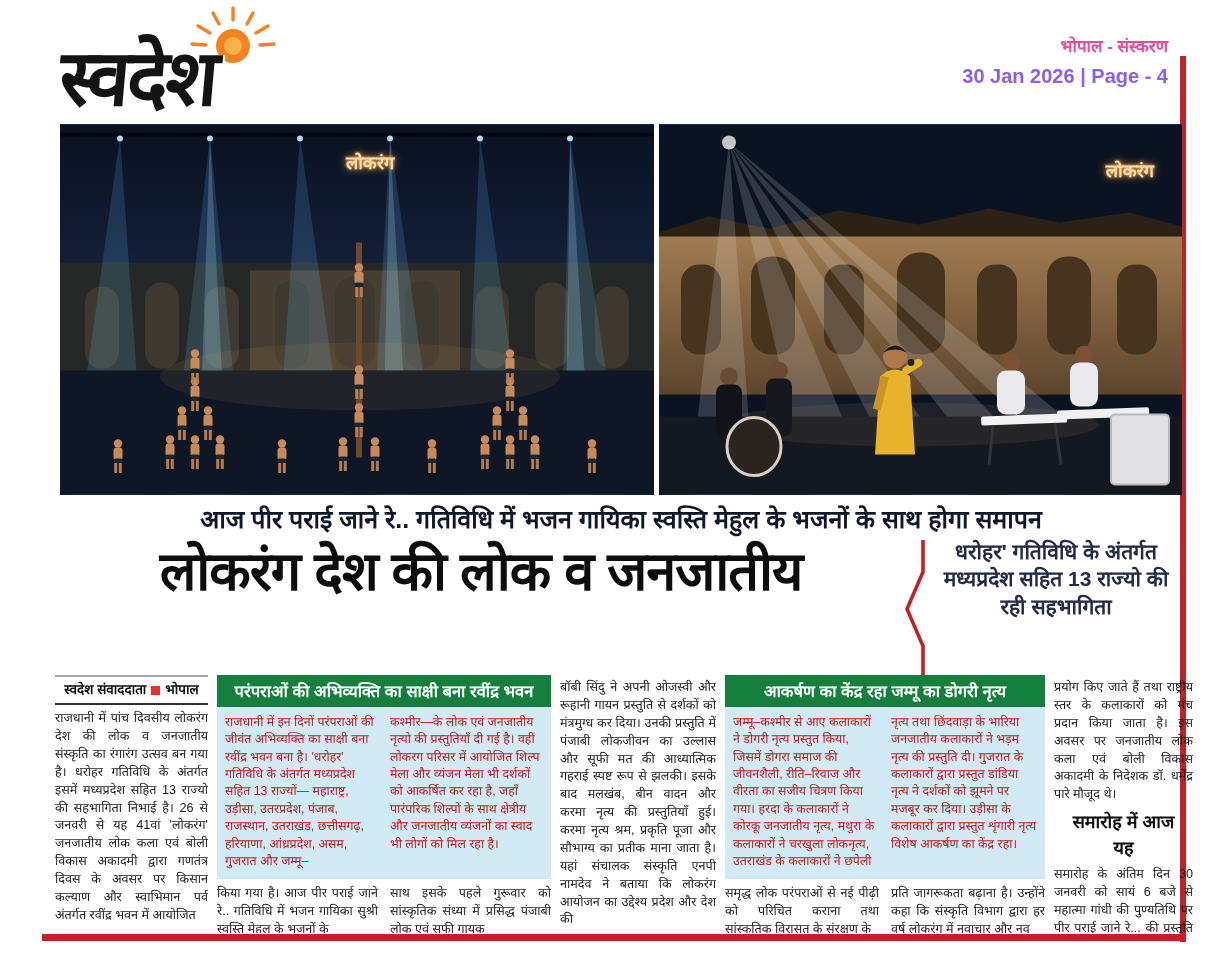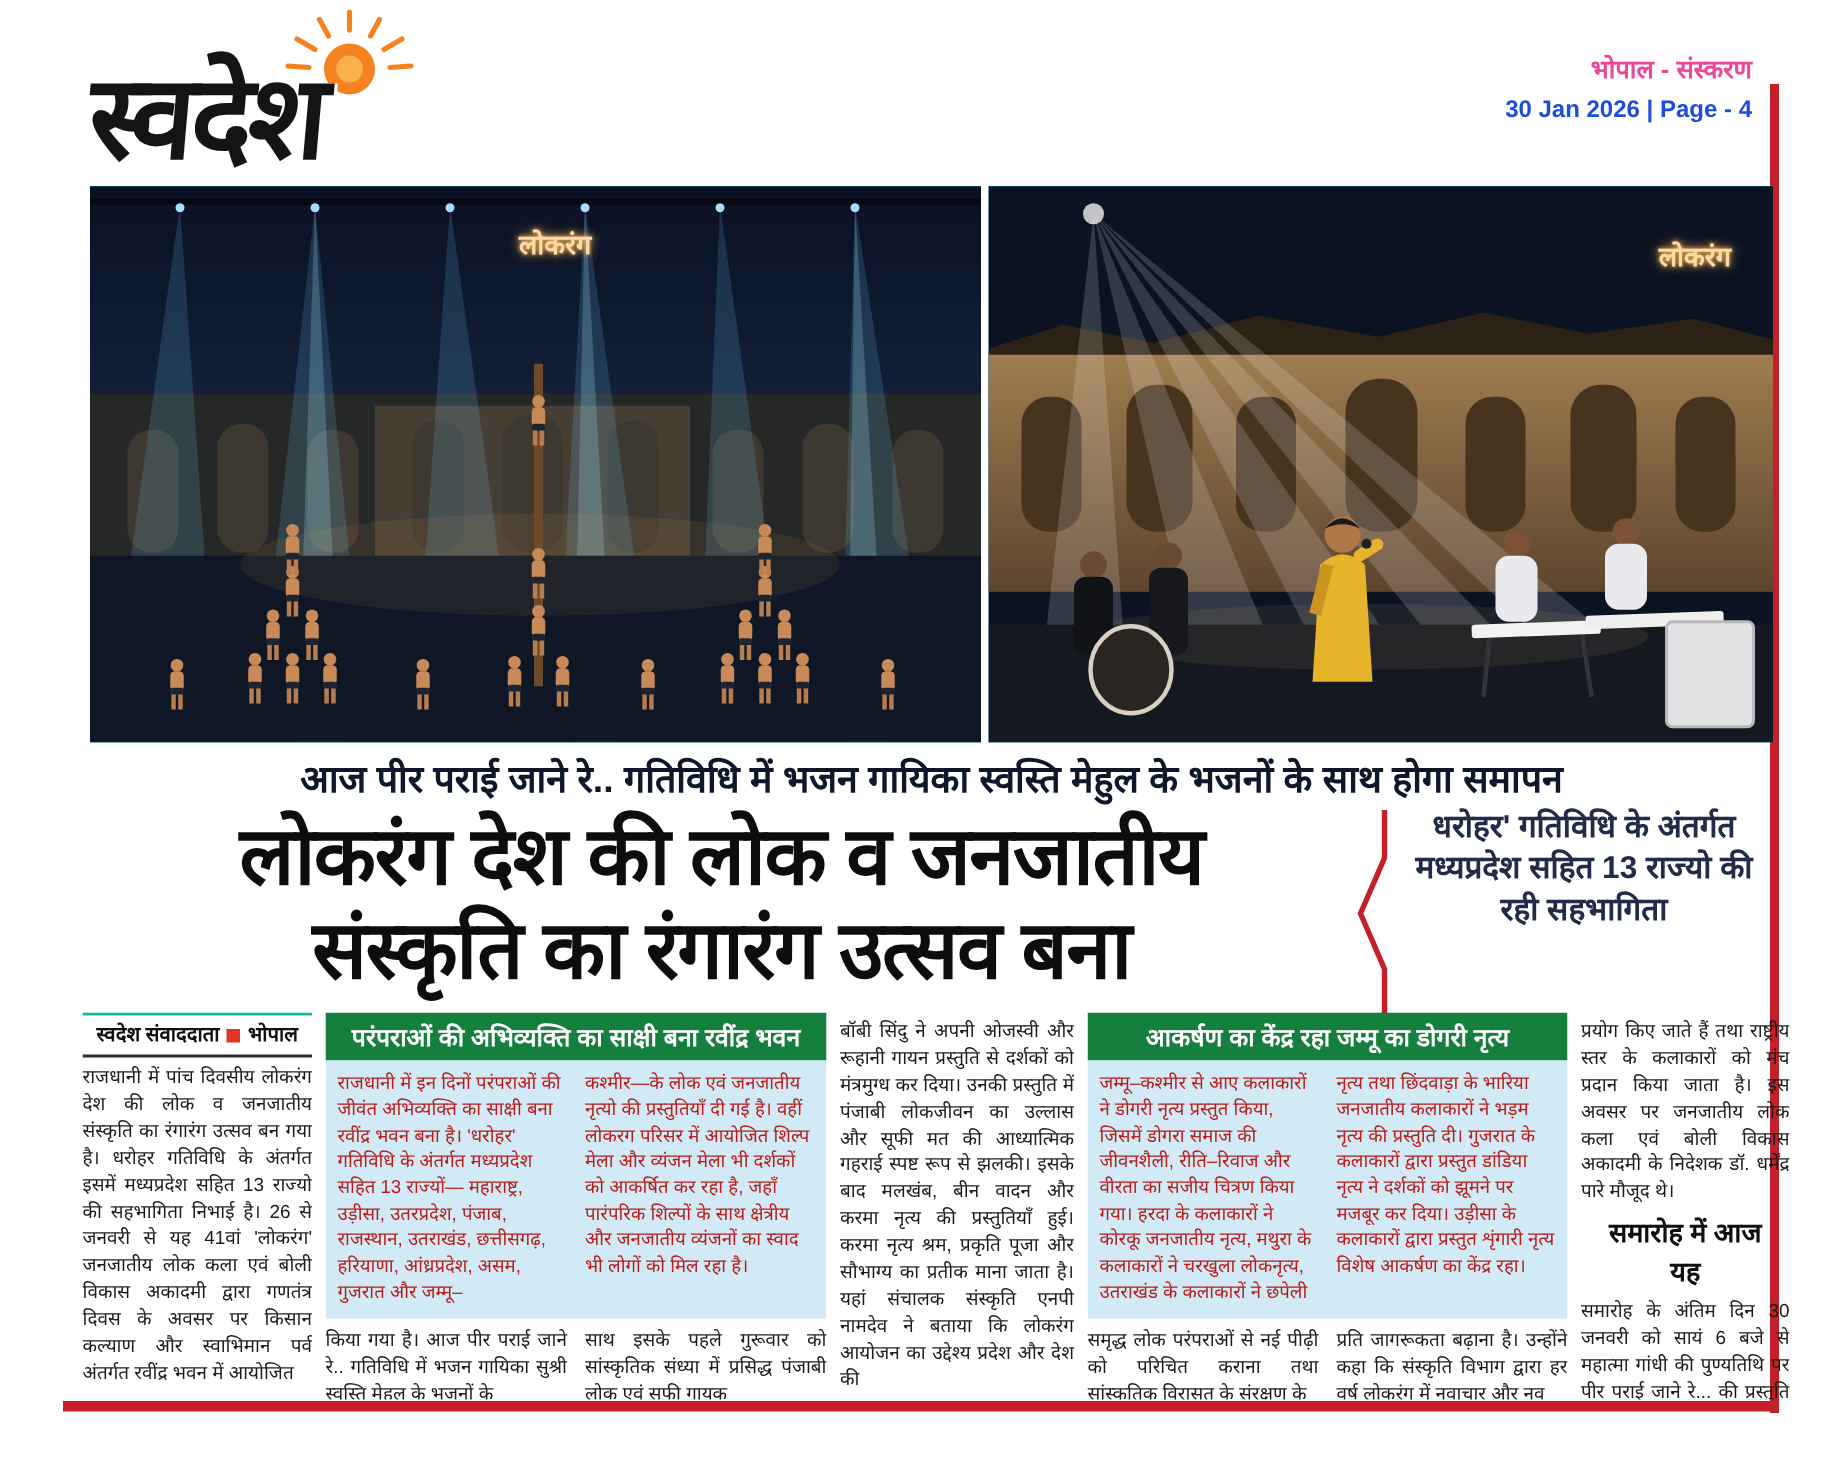--- a/index.html
+++ b/index.html
@@ -7,21 +7,21 @@
         font-family:"Liberation Sans","DejaVu Sans",sans-serif;color:#1c1c1c;}
 
   
   .logo-wrap{position:absolute;left:60px;top:8px;width:330px;height:108px;}
   .sun-icon{position:absolute;left:128px;top:-2px;width:90px;height:60px;}
   .logo-text{position:absolute;left:0;top:14px;font-size:78px;font-weight:900;color:#141414;
              letter-spacing:-3px;transform:skewX(-5deg);
              text-shadow:2px 0 0 #fff,-2px 0 0 #fff,0 2px 0 #fff;}
   .edition-block{position:absolute;right:52px;top:34px;text-align:right;}
   .edition-name{font-size:17px;font-weight:700;color:#ec4899;}
-  .edition-date{font-size:16px;font-weight:700;color:#1d4ed8;margin-top:8px;text-align:center;}
+  .edition-date{font-size:20px;font-weight:700;color:#8b5cf6;margin-top:8px;text-align:center;}
 
   
   .rule-right{position:absolute;left:1180px;top:56px;width:6px;height:886px;background:#c32127;}
   .rule-bottom{position:absolute;left:42px;top:934px;width:1144px;height:7px;background:#c32127;}
 
   
   .photos{position:absolute;left:60px;top:124px;width:1122px;height:371px;display:flex;gap:5px;}
   .photo{position:relative;height:100%;overflow:hidden;background:#0c4a6e;}
   .photo-left{width:594px;}
   .photo-right{width:523px;}
@@ -45,21 +45,21 @@
   
   .body-grid{position:absolute;left:55px;top:675px;width:1130px;height:258px;display:flex;gap:9px;}
   .body-grid > *{overflow:hidden;}
   .bcol{font-size:12.6px;line-height:1.42;text-align:justify;color:#1b1b1b;}
   .c1{flex:0 0 153px;}
   .g1{flex:0 0 334px;}
   .c4{flex:0 0 156px;padding-top:4px;}
   .g2{flex:0 0 320px;}
   .c7{flex:0 0 139px;padding-top:4px;}
 
-  .byline{border-top:2px solid #14b8a6;border-bottom:2px solid #2c2c2c;padding:3px 0 4px;
+  .byline{border-top:2px solid #a3a3a3;border-bottom:2px solid #2c2c2c;padding:3px 0 4px;
           text-align:center;font-weight:700;font-size:13.5px;color:#101010;margin-bottom:5px;}
   .red-square{display:inline-block;width:9px;height:9px;background:#e03427;margin:0 5px;vertical-align:middle;}
 
   .teal-head{background:#15803d;color:#ffffff;font-weight:700;font-size:16.5px;
              text-align:center;padding:4px 2px 5px;}
   .bluebox{background:#d2eaf5;padding:7px 8px 9px;display:flex;gap:12px;}
   .bb{flex:1;font-size:12.4px;line-height:1.4;color:#b91c1c;text-align:left;}
   .cont-row{display:flex;gap:12px;margin-top:6px;}
   .cont-row > div{flex:1;}
 
@@ -257,21 +257,20 @@
         <rect x="452" y="290" width="58" height="70" rx="4" fill="#e2e2e4" stroke="#b9b9bd" stroke-width="2"></rect>
       </svg>
       <span class="stage-sign sign-right">लोकरंग</span>
     </div>
   </div>
 
   <div class="photo-caption">आज पीर पराई जाने रे.. गतिविधि में भजन गायिका स्वस्ति मेहुल के भजनों के साथ होगा समापन</div>
 
   <div class="headline">
     <div>लोकरंग देश की लोक व जनजातीय</div>
-    <div>संस्कृति का रंगारंग उत्सव बना</div>
   </div>
 
   <div class="pullquote">
     <svg class="pq-bracket" viewBox="0 0 26 142" preserveAspectRatio="none">
       <polyline points="20,2 20,34 4,71 20,108 20,140" fill="none" stroke="#c32127" stroke-width="3.6"></polyline>
     </svg>
     <div class="pq-text">धरोहर' गतिविधि के अंतर्गत मध्यप्रदेश सहित 13 राज्यो की रही सहभागिता</div>
   </div>
 
   <div class="body-grid">

